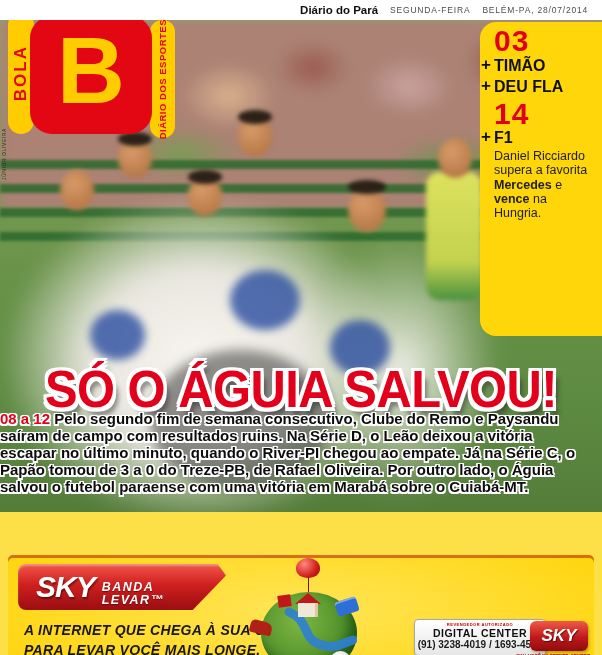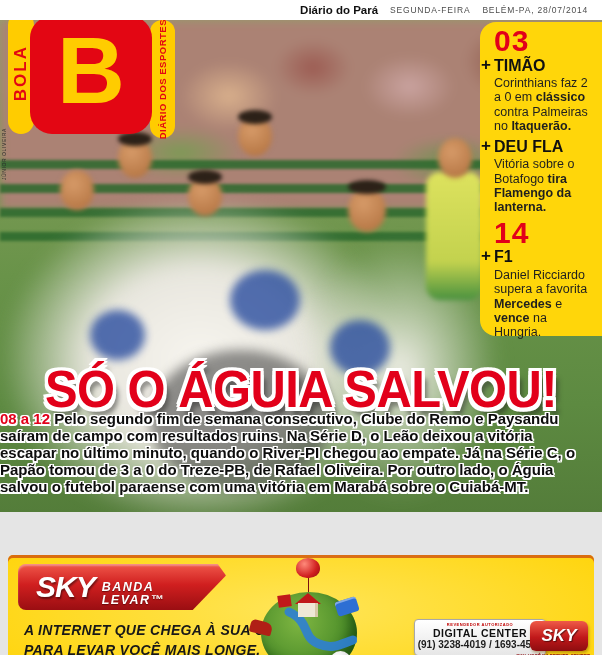--- a/index.html
+++ b/index.html
@@ -1,17 +1,17 @@
 <!DOCTYPE html>
 <html><head>
 <meta charset="utf-8">
 <style>
   * { margin:0; padding:0; box-sizing:border-box; }
   body { background:#fff; font-family:"Liberation Sans", sans-serif; }
-  .page { position:relative; width:602px; height:655px; background:#e5e5e5; overflow:hidden; margin:0 auto;text-decoration:underline; }
+  .page { position:relative; width:602px; height:655px; background:#fde047; overflow:hidden; margin:0 auto;text-decoration:underline; }
 
   
   .masthead { position:absolute; top:0; left:0; right:0; height:20px; background:#fff;
     display:flex; justify-content:flex-end; align-items:center; gap:12px; padding-right:14px; z-index:9; }
   .masthead .paper { font-weight:bold; font-size:11.5px; color:#101010; }
   .masthead .meta { font-size:8.5px; color:#4d4d4d; letter-spacing:0.8px; }
 
   
   .photo { position:absolute; top:20px; left:0; width:602px; height:492px; overflow:hidden;
     background:linear-gradient(180deg,#93a06b 0%,#7b9a55 28%,#699349 52%,#5d8a41 78%,#547d3a 100%); }
@@ -194,32 +194,26 @@
   <div class="credit">JÚNIOR OLIVEIRA</div>
 
   <aside class="panel">
 
     <div class="panel-item">
       <div class="panel-num">03</div>
       <div class="panel-title">
         <span class="panel-plus">+</span>
         <span>TIMÃO</span>
       </div>
-      <div class="panel-body">
-        <span>Corinthians faz 2 a 0 em </span><span class="b">clássico</span><span> contra Palmeiras no </span><span class="b">Itaquerão</span><span class="b">.</span>
-      </div>
     </div>
 
     <div class="panel-item">
       <div class="panel-title">
         <span class="panel-plus">+</span>
         <span>DEU FLA</span>
-      </div>
-      <div class="panel-body">
-        <span>Vitória sobre o Botafogo </span><span class="b">tira Flamengo da lanterna.</span>
       </div>
     </div>
 
     <div class="panel-item">
       <div class="panel-num">14</div>
       <div class="panel-title">
         <span class="panel-plus">+</span>
         <span>F1</span>
       </div>
       <div class="panel-body">

